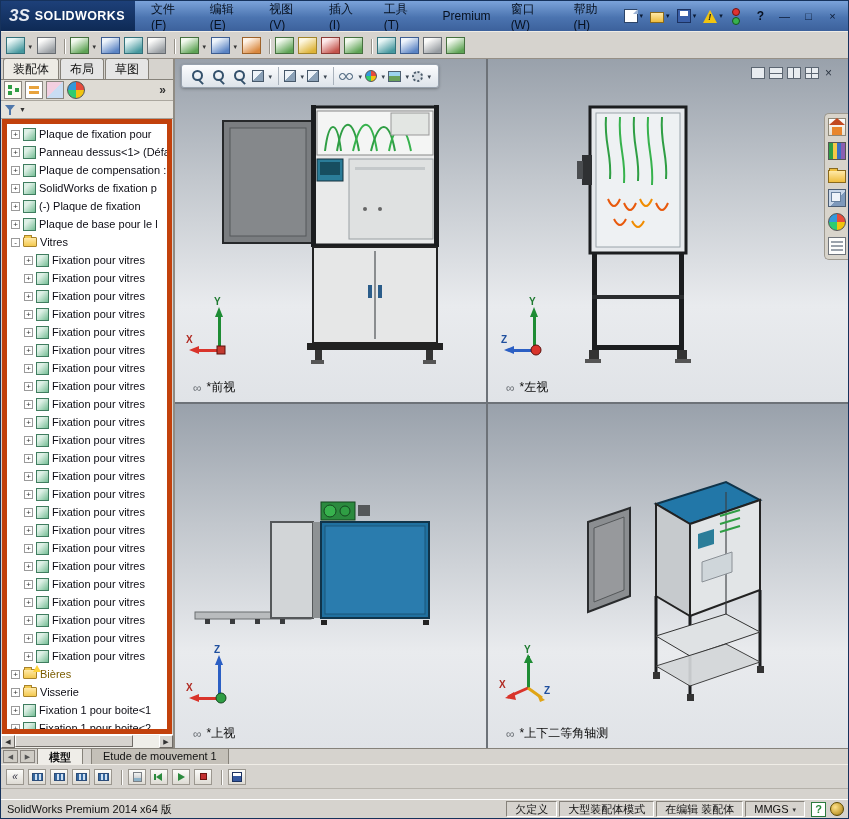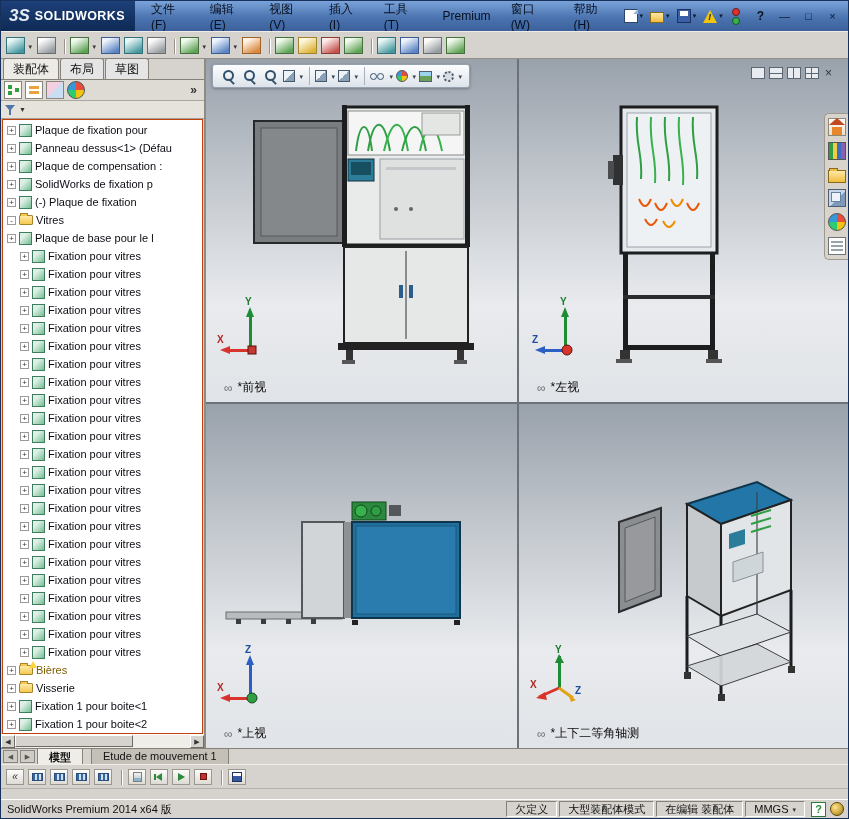--- a/index.html
+++ b/index.html
@@ -39,39 +39,39 @@
 .ti[data-caret="true"]{margin-right:8px}
 .ti[data-tone="green"]{background:linear-gradient(150deg,#f2f9ee 20%,#5ea355 85%);border:1px solid #45703e}
 .ti[data-tone="blue"]{background:linear-gradient(150deg,#eef4fb 20%,#5b84c4 85%);border:1px solid #3d5d91}
 .ti[data-tone="teal"]{background:linear-gradient(150deg,#e8f6f6 20%,#46989e 85%);border:1px solid #32717a}
 .ti[data-tone="yellow"]{background:linear-gradient(150deg,#fdf7e0 20%,#ddb337 85%);border:1px solid #a2842a}
 .ti[data-tone="red"]{background:linear-gradient(150deg,#fdeaea 20%,#c4544c 85%);border:1px solid #8c3b35}
 .ti[data-tone="gray"]{background:linear-gradient(150deg,#fbfbfa 20%,#979ca1 85%);border:1px solid #686d72}
 .ti[data-tone="orange"]{background:linear-gradient(150deg,#fff3e6 20%,#d9883f 85%);border:1px solid #9e6229}
 
 .mainrow{flex:1;display:flex;min-height:0}
-.left{width:205px;flex:none;display:flex;flex-direction:column;background:#d6d3ce;border-right:2px solid #8f8b83}
+.left{width:174px;flex:none;display:flex;flex-direction:column;background:#d6d3ce;border-right:2px solid #8f8b83}
 .ptabs{height:20px;flex:none;display:flex;align-items:flex-end;gap:1px;padding:2px 0 0 2px}
 .ptab{padding:2px 9px 1px;border:1px solid #86827a;border-bottom:none;background:#e5e5e5;border-radius:3px 3px 0 0;font-size:12px;cursor:default}
 .ptab[data-active="true"]{background:#edebe5;position:relative;z-index:2}
 .picons{height:22px;flex:none;display:flex;align-items:center;gap:3px;padding:0 3px;background:#dedbd4;border-top:1px solid #86827a;border-bottom:1px solid #aba79f}
 .pic{width:18px;height:18px;position:relative;flex:none}
 .pic[data-k="fm"]{background:#fdfbf4;border:1px solid #8a867f}
 .pic[data-k="fm"]::before{content:"";position:absolute;left:3px;top:3px;width:4px;height:4px;background:#2f9e44;box-shadow:0 6px 0 #2f9e44,7px 3px 0 #2f9e44}
 .pic[data-k="pm"]{background:#fff;border:1px solid #8a867f}
 .pic[data-k="pm"]::before{content:"";position:absolute;left:3px;top:4px;width:10px;height:3px;background:#e8a33d;box-shadow:0 5px 0 #e8a33d}
 .pic[data-k="cm"]{background:linear-gradient(135deg,#f3cfe0 50%,#c9ddf3 50%);border:1px solid #8a867f}
 .pic[data-k="ball"]{border-radius:50%;border:1px solid #555;background:#d33;background:conic-gradient(#e74c3c 0 90deg,#f1c40f 0 180deg,#2ecc71 0 270deg,#3498db 0)}
 .morebtn{margin-left:auto;padding:0 4px;color:#333;font-weight:bold}
 .filterrow{height:18px;flex:none;display:flex;align-items:center;gap:3px;padding:0 4px;background:#e6e3dc;border-bottom:1px solid #a5a29b}
 .funnel{width:11px;height:11px;position:relative}
 .funnel::before{content:"";position:absolute;top:1px;left:0;border-left:5px solid transparent;border-right:5px solid transparent;border-top:6px solid #4f77ab}
 .funnel::after{content:"";position:absolute;left:4px;top:6px;width:2px;height:5px;background:#4f77ab}
 .fcaret{font-size:7px;color:#333}
-.tree{flex:1;background:#fff;border:1px solid #c2410c;margin:0 1px;overflow:hidden;font-size:11px;padding-top:1px}
+.tree{flex:1;background:#fff;border:5px solid #c2410c;margin:0 1px;overflow:hidden;font-size:11px;padding-top:1px}
 .titem{height:18px;display:flex;align-items:center;gap:3px;padding-left:4px;white-space:nowrap;cursor:default}
 .titem[data-indent="1"]{padding-left:17px}
 .exp{width:9px;height:9px;flex:none;border:1px solid #9a9a9a;background:#fff;font-size:8px;line-height:7px;text-align:center;color:#333}
 .exp::before{content:"+"}
 .titem[data-exp="-"] .exp::before{content:"-"}
 .nicon{width:13px;height:13px;flex:none;position:relative;background:linear-gradient(135deg,#def0e6 30%,#74bd94);border:1px solid #3f7d5f}
 .titem[data-icon="folder"] .nicon,.titem[data-icon="warnfolder"] .nicon{width:14px;height:10px;background:linear-gradient(#ffe9a8,#f3c94f);border:1px solid #a8832a;border-radius:1px}
 .titem[data-icon="folder"] .nicon::before,.titem[data-icon="warnfolder"] .nicon::before{content:"";position:absolute;top:-3px;left:0;width:6px;height:2px;background:#f3c94f;border:1px solid #a8832a;border-bottom:none}
 .titem[data-icon="warnfolder"] .nicon::after{content:"";position:absolute;right:-5px;top:-5px;border-left:4px solid transparent;border-right:4px solid transparent;border-bottom:7px solid #ffd43b}
 .titem[data-icon="warnfolder"] .nlabel{color:#7a5c00}
@@ -268,30 +268,30 @@
             <span class="nicon"></span>
             <span class="nlabel">SolidWorks de fixation p</span>
           </div>
 
           <div class="titem" data-icon="part" data-indent="0" title="(-) Plaque de fixation">
             <span class="exp"></span>
             <span class="nicon"></span>
             <span class="nlabel">(-) Plaque de fixation</span>
           </div>
 
+          <div class="titem" data-icon="part" data-indent="0" title="Plaque de base pour le l">
+            <span class="exp"></span>
+            <span class="nicon"></span>
+            <span class="nlabel">Plaque de base pour le l</span>
+          </div>
+
           <div class="titem" data-icon="folder" data-indent="0" data-exp="-" title="Vitres">
             <span class="exp"></span>
             <span class="nicon"></span>
             <span class="nlabel">Vitres</span>
-          </div>
-
-          <div class="titem" data-icon="part" data-indent="0" title="Plaque de base pour le l">
-            <span class="exp"></span>
-            <span class="nicon"></span>
-            <span class="nlabel">Plaque de base pour le l</span>
           </div>
 
           <div class="titem" data-icon="part" data-indent="1" title="Fixation pour vitres">
             <span class="exp"></span>
             <span class="nicon"></span>
             <span class="nlabel">Fixation pour vitres</span>
           </div>
 
           <div class="titem" data-icon="part" data-indent="1" title="Fixation pour vitres">
             <span class="exp"></span>

